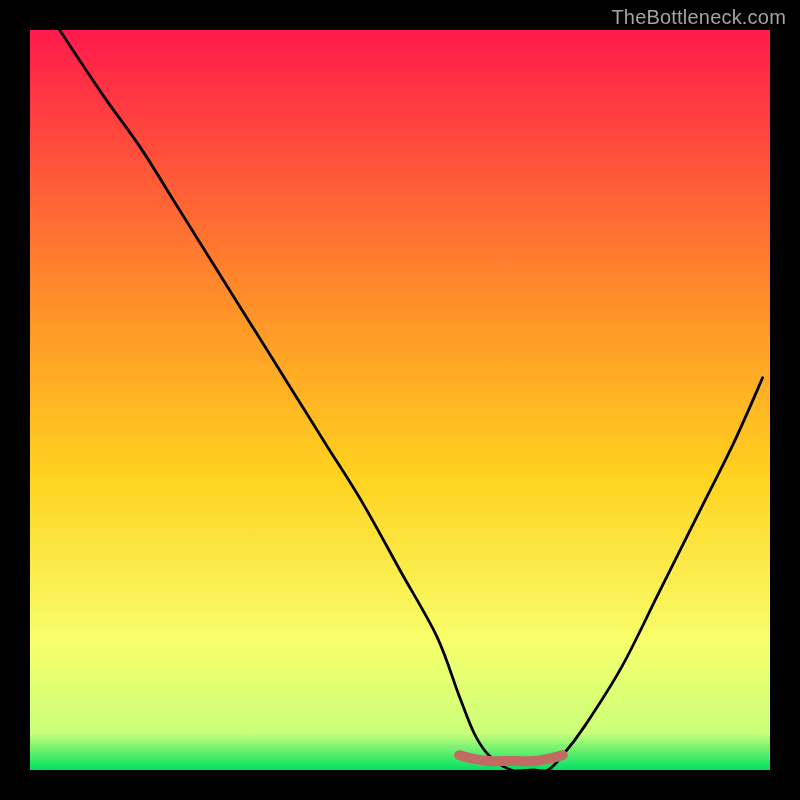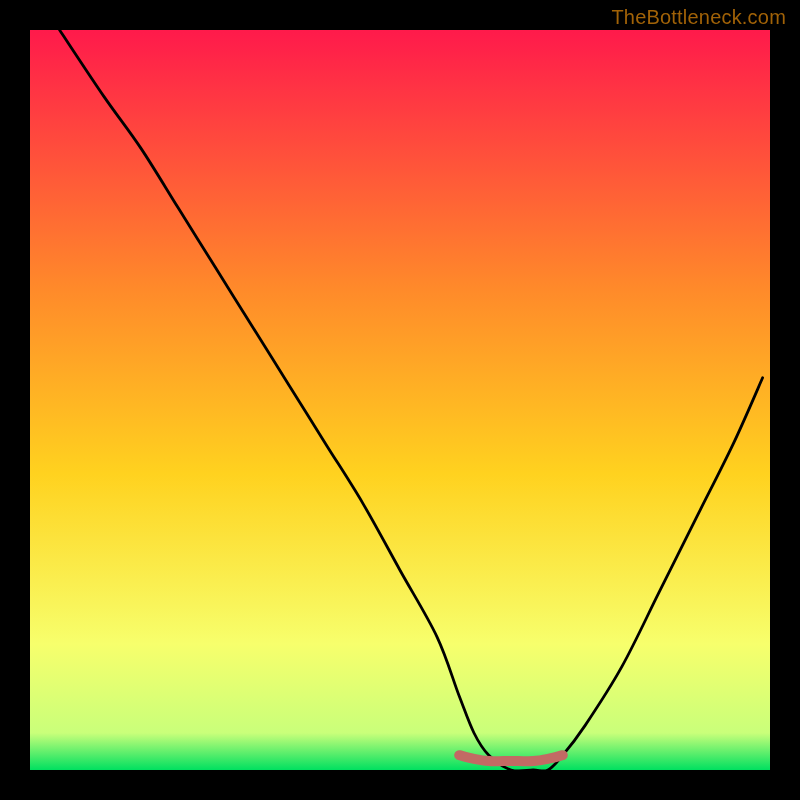--- a/index.html
+++ b/index.html
@@ -13,21 +13,21 @@
   }
   .stage {
     position: relative;
     width: 800px;
     height: 800px;
   }
   .watermark {
     position: absolute;
     top: 6px;
     right: 14px;
-    color: #a16207;
+    color: #a3a3a3;
     font-size: 20px;
     letter-spacing: 0.2px;
     z-index: 5;
   }
   svg {
     position: absolute;
     top: 0;
     left: 0;
     width: 800px;
     height: 800px;

